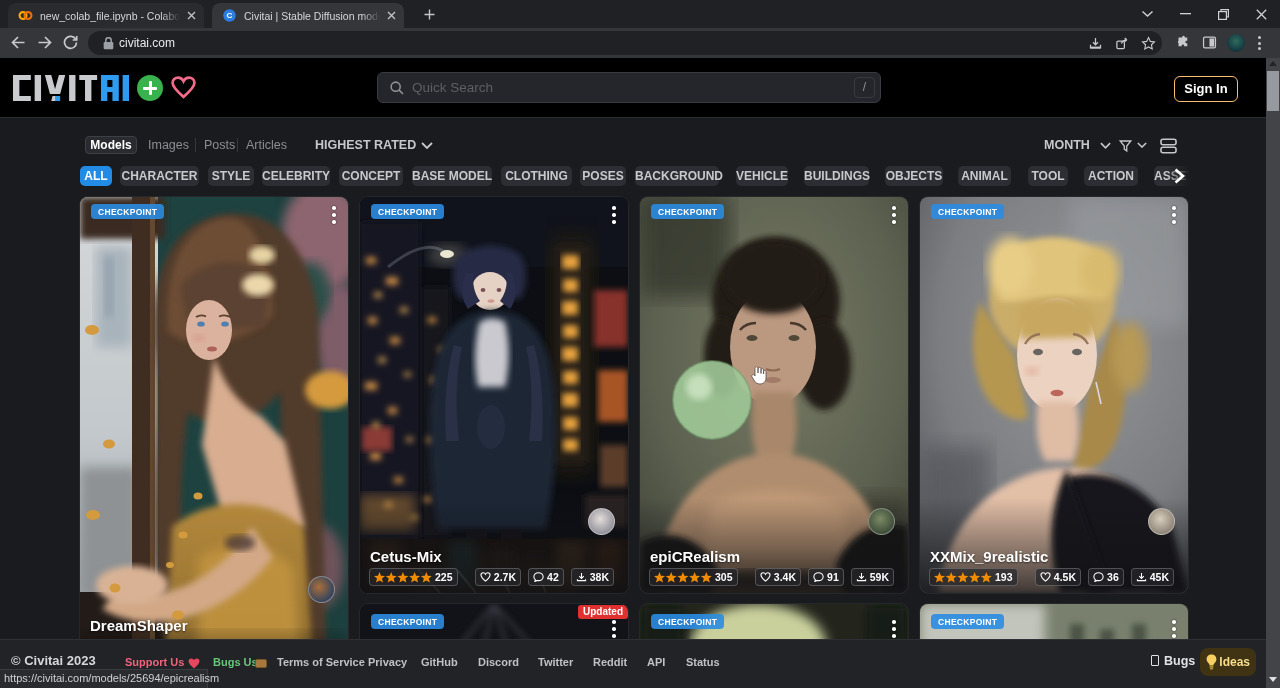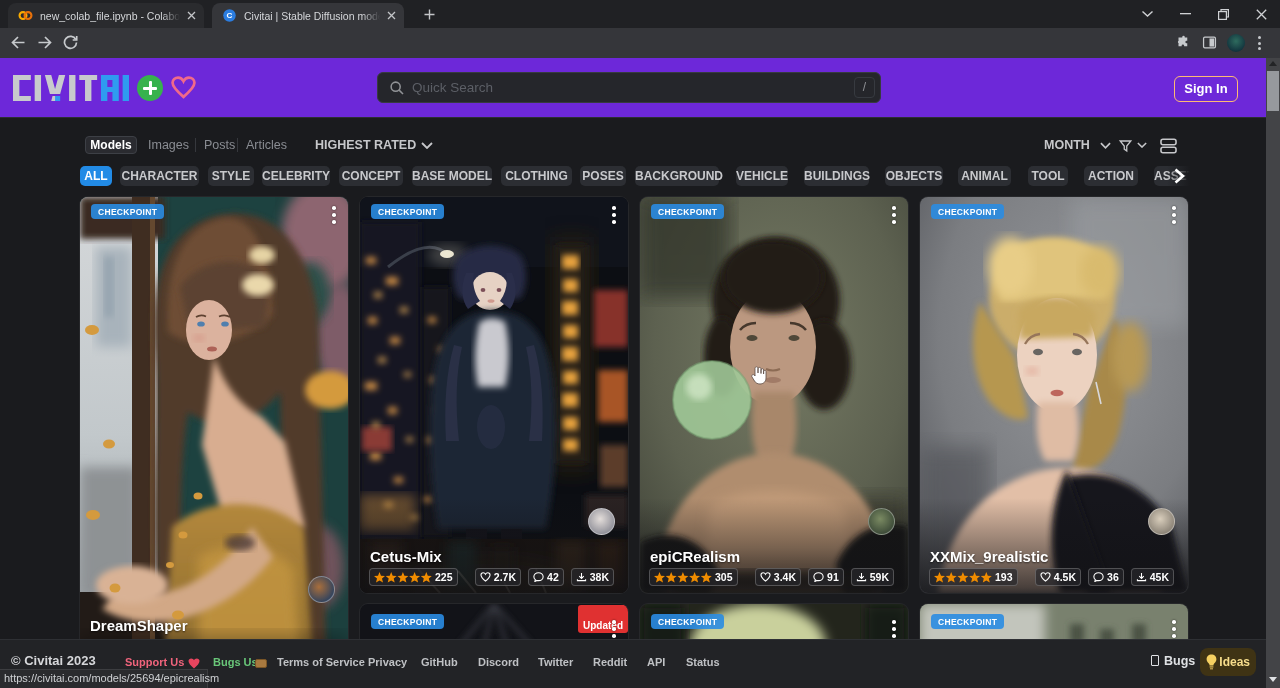--- a/index.html
+++ b/index.html
@@ -23,21 +23,21 @@
 .tbi { position:absolute; top:35px; }
 #omni { position:absolute; left:88px; top:31px; width:1074px; height:24px; background:#202124; border-radius:12px; color:#e8eaed; font-size:12.5px; }
 #omni .url { position:absolute; left:31px; top:5px; font-size:12px; }
 
 
 #page { position:absolute; top:58px; left:0; width:1266px; height:630px; background:#1a1b1e; overflow:hidden; }
 #scrollbar { position:absolute; top:58px; right:0; width:14px; height:630px; background:#434447; }
 #sthumb { position:absolute; top:13px; left:1px; width:12px; height:40px; background:#96999d; }
 
 
-#hdr { position:absolute; top:0; left:0; width:1266px; height:60px; background:#6d28d9; border-bottom:1px solid #2c2e33; }
+#hdr { position:absolute; top:0; left:0; width:1266px; height:60px; background:#000000; border-bottom:1px solid #2c2e33; }
 #logo { position:absolute; left:13px; top:17px; }
 #plusbtn { position:absolute; left:137px; top:17px; width:26px; height:26px; border-radius:50%; background:#37b24d; }
 #plusbtn i { position:absolute; left:6px; top:12px; width:14px; height:2.5px; background:#fff; border-radius:1px; }
 #plusbtn b { position:absolute; left:12px; top:6px; width:2.5px; height:14px; background:#fff; border-radius:1px; }
 #search { position:absolute; left:377px; top:14px; width:504px; height:31px; background:#25262b; border:1px solid #373a40; border-radius:6px; }
 #search .ph { position:absolute; left:34px; top:7px; color:#5c5f66; font-size:13.5px; }
 #slash { position:absolute; right:5px; top:4px; width:21px; height:21px; border:1px solid #373a40; background:#25262b; border-radius:4px; color:#909296; text-align:center; line-height:19px; font-size:12px; }
 #signin { position:absolute; left:1174px; top:18px; width:64px; height:26px; border:1px solid #fdba74; border-radius:6px; color:#fff; font-weight:bold; font-size:13px; text-align:center; line-height:24px; }
 
 
@@ -129,20 +129,39 @@
   <svg class="tbi" style="left:11px" width="15" height="15" viewBox="0 0 15 15">
       <path d="M13.5 7.5 H2 M7 2 L1.5 7.5 L7 13" fill="none" stroke="#c7cacd" stroke-width="1.7"></path>
     </svg>
   <svg class="tbi" style="left:37px" width="15" height="15" viewBox="0 0 15 15">
       <path d="M1.5 7.5 H13 M8 2 L13.5 7.5 L8 13" fill="none" stroke="#c7cacd" stroke-width="1.7"></path>
     </svg>
   <svg class="tbi" style="left:63px" width="15" height="15" viewBox="0 0 15 15">
       <path d="M12.8 4.5 A6 6 0 1 0 13.5 7.5" fill="none" stroke="#c7cacd" stroke-width="1.7"></path>
       <path d="M13.7 1 V5 H9.7" fill="none" stroke="#c7cacd" stroke-width="1.7"></path>
     </svg>
+  <div id="omni">
+    <svg class="abs" style="left:15px;top:6px" width="11" height="13" viewBox="0 0 11 13">
+        <rect x="0.7" y="5" width="9.6" height="7.3" rx="1.2" fill="#9aa0a6"></rect>
+        <path d="M2.8 5 V3.4 A2.7 2.7 0 0 1 8.2 3.4 V5" fill="none" stroke="#9aa0a6" stroke-width="1.5"></path>
+      </svg>
+    <span class="url">civitai.com</span>
+    <svg class="abs" style="left:1000px;top:5px" width="15" height="15" viewBox="0 0 24 24">
+        <path d="M12 3 V13 M8 10 L12 14 L16 10" fill="none" stroke="#c7cacd" stroke-width="2"></path>
+        <path d="M4 14 V19 H20 V14" fill="none" stroke="#c7cacd" stroke-width="2"></path>
+        <rect x="4" y="17" width="16" height="3" fill="#c7cacd"></rect>
+      </svg>
+    <svg class="abs" style="left:1027px;top:5px" width="15" height="15" viewBox="0 0 24 24">
+        <rect x="3" y="8" width="12" height="12" rx="2" fill="none" stroke="#c7cacd" stroke-width="2"></rect>
+        <path d="M10 12 C12 8 15 6 19 6 M19 6 L15.5 3.2 M19 6 L15.5 9" fill="none" stroke="#c7cacd" stroke-width="2"></path>
+      </svg>
+    <svg class="abs" style="left:1053px;top:5px" width="15" height="15" viewBox="0 0 24 24">
+        <path d="M12 2.5 L14.9 8.6 L21.5 9.5 L16.7 14.1 L17.9 20.7 L12 17.5 L6.1 20.7 L7.3 14.1 L2.5 9.5 L9.1 8.6 Z" fill="none" stroke="#c7cacd" stroke-width="1.8"></path>
+      </svg>
+  </div>
   <svg class="tbi" style="left:1176px" width="15" height="15" viewBox="0 0 24 24">
       <path d="M10 3 a2 2 0 0 1 4 0 v1 h4 v5 h-1 a2 2 0 0 0 0 4 h1 v5 h-5 v-1 a2 2 0 0 0 -4 0 v1 H4 v-5 h1 a2 2 0 0 1 0 -4 H4 V4 h6 Z" fill="#c7cacd"></path>
     </svg>
   <svg class="tbi" style="left:1202px" width="15" height="15" viewBox="0 0 24 24">
       <rect x="2.5" y="3.5" width="19" height="17" rx="2" fill="none" stroke="#c7cacd" stroke-width="2"></rect>
       <rect x="12" y="5.5" width="7.5" height="13" fill="#c7cacd"></rect>
     </svg>
   <div class="abs" style="left:1227px;top:34px;width:18px;height:18px;border-radius:50%;background:radial-gradient(circle at 50% 40%, #2e6b5e, #0f2e3a 80%);"></div>
   <div class="abs" style="left:1258px;top:36px;width:3px;">
     <i style="display:block;width:3px;height:3px;border-radius:50%;background:#c7cacd;margin-bottom:2.5px"></i>
@@ -597,21 +616,21 @@
       <svg class="cimg" width="268" height="120" viewBox="0 0 268 120" preserveAspectRatio="none">
         <rect width="268" height="120" fill="#121318"></rect>
         <g stroke="#43454d" stroke-width="3" opacity="0.8" filter="url(#b3)">
           <line x1="134" y1="0" x2="60" y2="90"></line>
               <line x1="134" y1="0" x2="110" y2="100"></line>
           <line x1="134" y1="0" x2="165" y2="100"></line>
               <line x1="134" y1="0" x2="210" y2="85"></line>
         </g>
       </svg>
       <div class="badge" style="top:10px;">CHECKPOINT</div>
-      <div style="position:absolute;top:1px;right:0;background:#e03131;color:#fff;font-size:10px;font-weight:bold;padding:15px 5px 2px;border-radius:3px;">Updated</div>
+      <div style="position:absolute;top:1px;right:0;background:#e03131;color:#fff;font-size:10px;font-weight:bold;padding:1px 5px 2px;border-radius:3px;">Updated</div>
       <div class="dots" style="top:16px;">
             <i></i>
             <i></i>
             <i></i>
           </div>
     </div>
     <div class="card" style="left:640px;top:546px;height:120px;">
       <svg class="cimg" width="268" height="120" viewBox="0 0 268 120" preserveAspectRatio="none">
         <rect width="268" height="120" fill="#23251c"></rect>
         <ellipse cx="118" cy="42" rx="68" ry="42" fill="#c9d09c" filter="url(#b6)"></ellipse>

